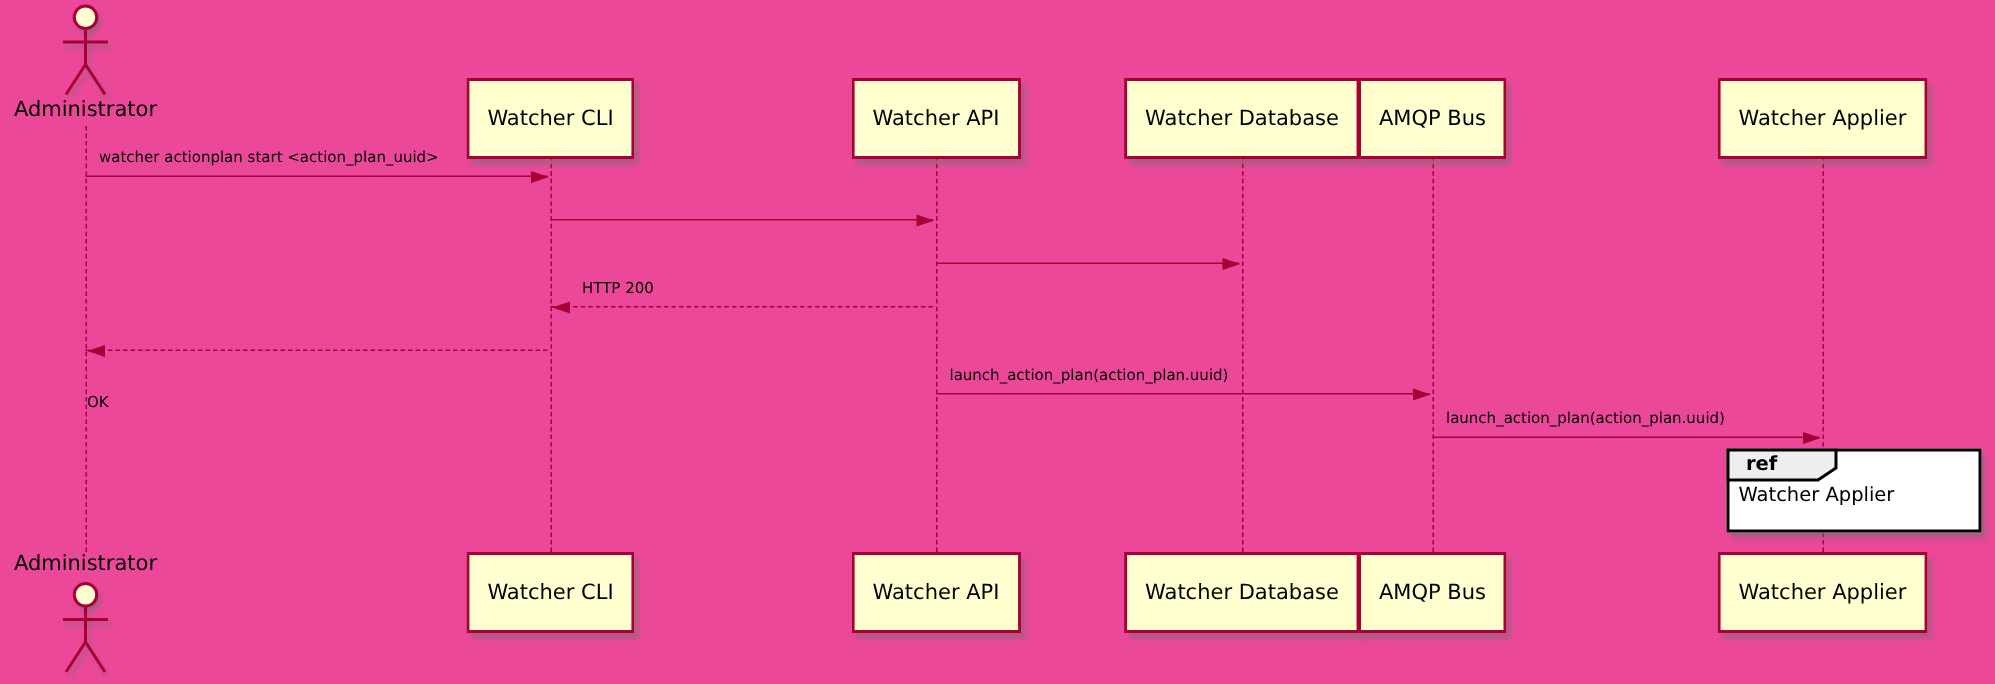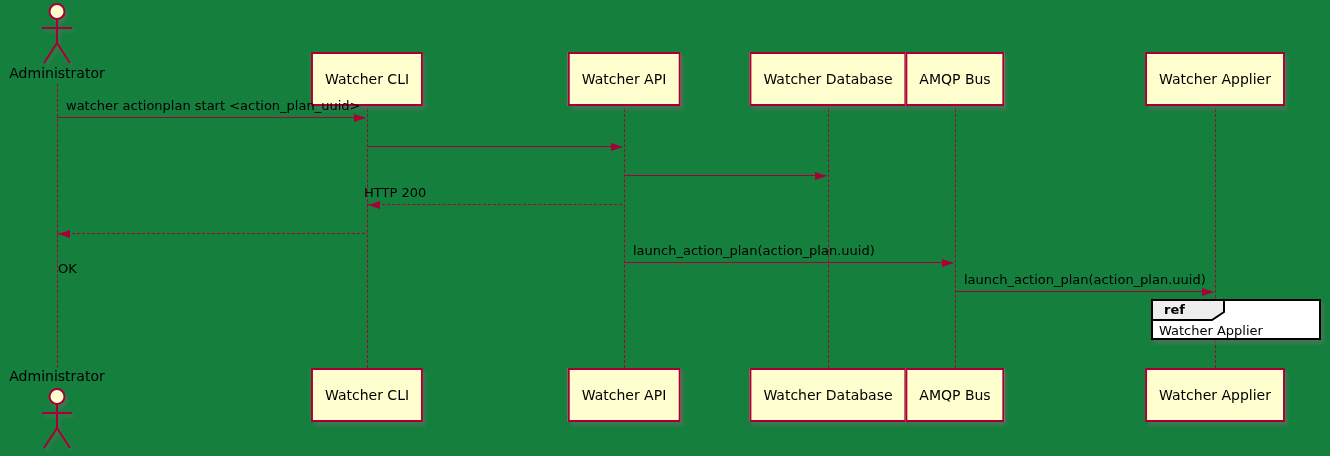--- a/index.html
+++ b/index.html
@@ -31,41 +31,41 @@
   .msg-line { position:absolute; height:0; }
   .msg-line.solid  { border-top:1px solid var(--accent); }
   .msg-line.dashed { border-top:1px dashed var(--accent); }
   .arrowhead {
     position:absolute; width:0; height:0;
     border-top:4px solid transparent; border-bottom:4px solid transparent;
   }
   .arrowhead.right { border-left:12px solid var(--accent); }
   .arrowhead.left  { border-right:12px solid var(--accent); }
   .msg-label {
-    position:absolute; font-size:13px; line-height:15px;
+    position:absolute; font-size:10px; line-height:15px;
     white-space:nowrap; color:#000;
   }
   .ref-box {
     position:absolute; background:#ffffff; border:2px solid var(--refBorder);
     box-shadow:3px 4px 3px rgba(110,110,110,0.45);
   }
   .ref-header-svg { position:absolute; top:-2px; left:-2px; }
   .ref-keyword {
     position:absolute; top:1px; left:11px;
     font-weight:bold; font-size:13px; color:#000;
   }
   .ref-body {
     position:absolute; top:22px; left:6px;
     font-size:13px; line-height:16px; white-space:nowrap; color:#000;
   }
 </style>
 </head>
 <body>
 
-<div id="stage" style="background: #15803d;">
+<div id="stage" style="background: #ec4899;">
     <div class="lifeline" style="left: 57px; top: 84px; height: 284px;"></div>
     <div class="lifeline" style="left: 367px; top: 84px; height: 284px;"></div>
     <div class="lifeline" style="left: 624px; top: 84px; height: 284px;"></div>
     <div class="lifeline" style="left: 828px; top: 84px; height: 284px;"></div>
     <div class="lifeline" style="left: 955px; top: 84px; height: 284px;"></div>
     <div class="lifeline" style="left: 1215px; top: 84px; height: 284px;"></div>
     <svg width="40" height="64" viewBox="0 0 40 64" class="actor-figure" style="left: 37px; top: 2px;">
       <circle cx="20" cy="9.5" r="7.5" fill="#FEFECE" stroke="#A80036" stroke-width="2"></circle>
       <line x1="20" y1="17" x2="20" y2="41" stroke="#A80036" stroke-width="2"></line>
       <line x1="5" y1="26" x2="35" y2="26" stroke="#A80036" stroke-width="2"></line>
@@ -93,31 +93,31 @@
     <div class="pbox" style="left: 1215px; top: 368px;">Watcher Applier</div>
     <div class="msg-line solid" style="left: 57px; top: 117px; width: 308px;"></div>
     <div class="arrowhead right" style="left: 354px; top: 114px;"></div>
     <div class="msg-label" style="left: 66px; top: 98px;">watcher actionplan start &lt;action_plan_uuid&gt;</div>
     <div class="msg-line solid" style="left: 367px; top: 146px; width: 255px;"></div>
     <div class="arrowhead right" style="left: 611px; top: 143px;"></div>
     <div class="msg-line solid" style="left: 624px; top: 175px; width: 202px;"></div>
     <div class="arrowhead right" style="left: 815px; top: 172px;"></div>
     <div class="msg-line dashed" style="left: 367px; top: 204px; width: 255px;"></div>
     <div class="arrowhead left" style="left: 368px; top: 201px;"></div>
-    <div class="msg-label" style="left: 364px; top: 185px;">HTTP 200</div>
+    <div class="msg-label" style="left: 388px; top: 185px;">HTTP 200</div>
     <div class="msg-line dashed" style="left: 57px; top: 233px; width: 308px;"></div>
     <div class="arrowhead left" style="left: 58px; top: 230px;"></div>
     <div class="msg-label" style="left: 58px; top: 214px; margin-top: 47px;">OK</div>
     <div class="msg-line solid" style="left: 624px; top: 262px; width: 329px;"></div>
     <div class="arrowhead right" style="left: 942px; top: 259px;"></div>
     <div class="msg-label" style="left: 633px; top: 243px;">launch_action_plan(action_plan.uuid)</div>
     <div class="msg-line solid" style="left: 955px; top: 291px; width: 258px;"></div>
     <div class="arrowhead right" style="left: 1202px; top: 288px;"></div>
     <div class="msg-label" style="left: 964px; top: 272px;">launch_action_plan(action_plan.uuid)</div>
-    <div class="ref-box" style="left: 1151px; top: 299px; width: 170px; height: 41px;">
+    <div class="ref-box" style="left: 1151px; top: 299px; width: 170px; height: 56px;">
       <svg width="76" height="24" viewBox="0 0 76 24" class="ref-header-svg">
         <path d="M1,1 H73 V13 L61,21 H1 Z" fill="#EEEEEE" stroke="#000000" stroke-width="2"></path>
       </svg>
       <div class="ref-keyword">ref</div>
       <div class="ref-body">
         <div>Watcher Applier</div>
       </div>
     </div>
   </div>
 

